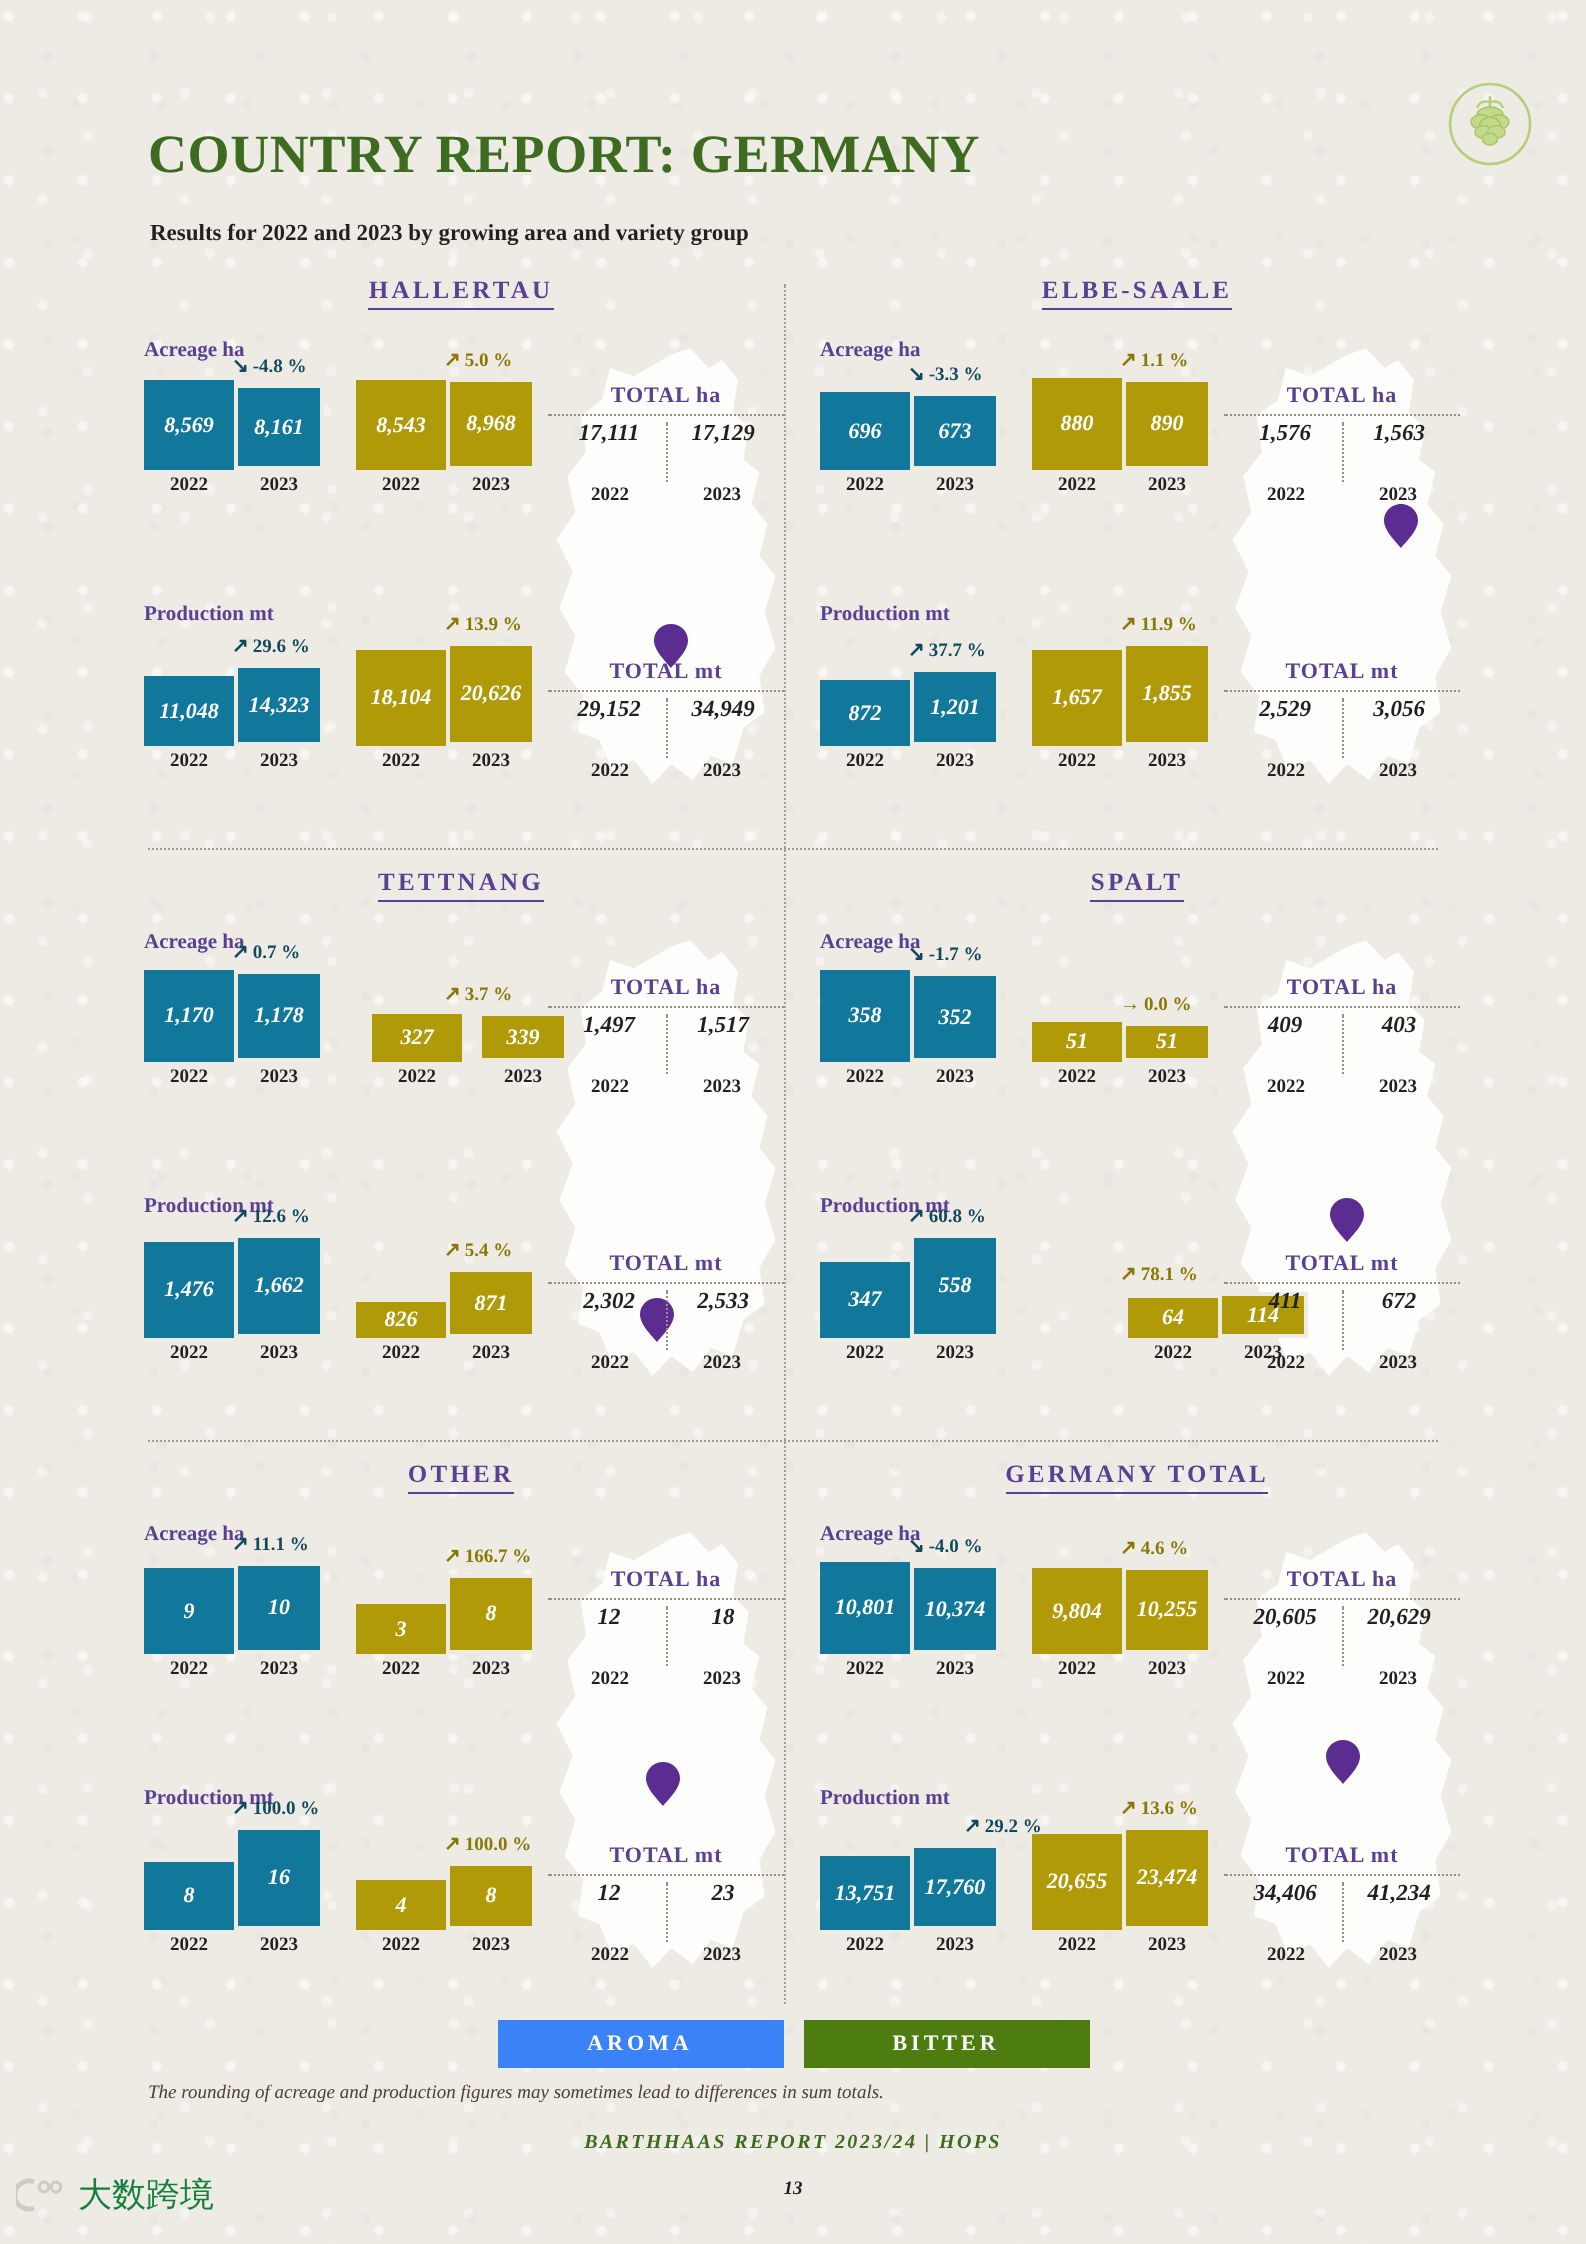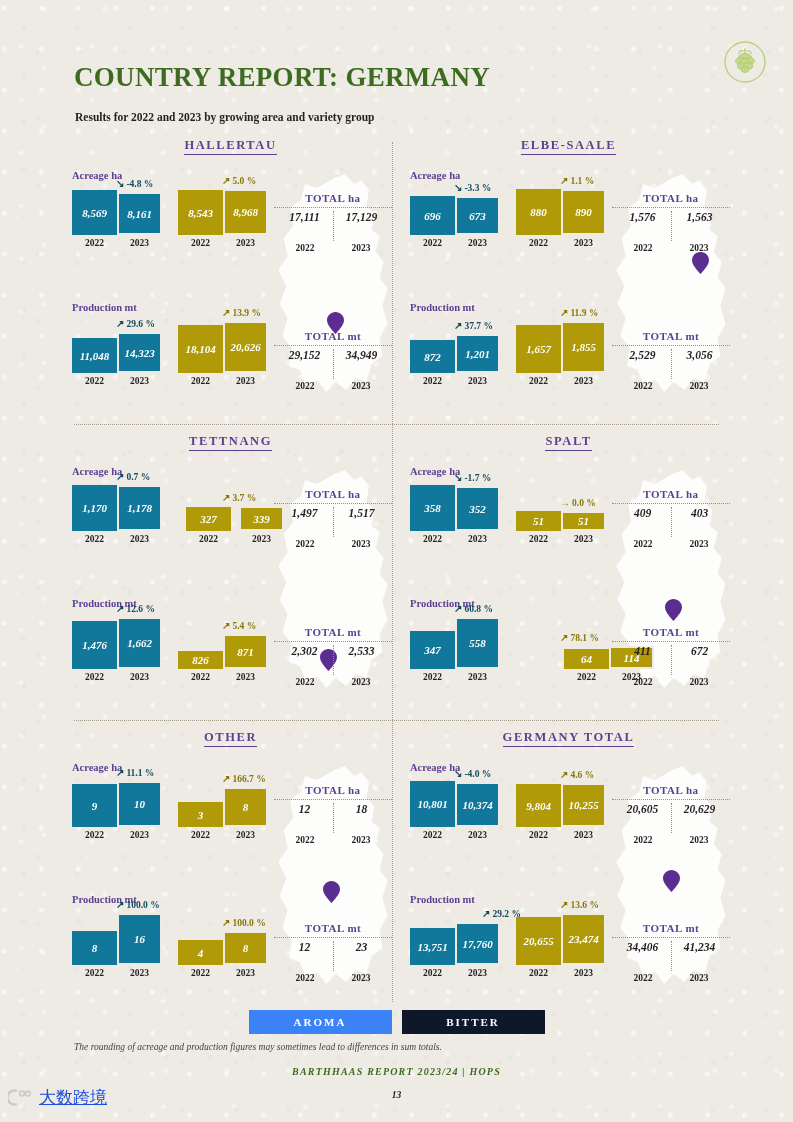--- a/index.html
+++ b/index.html
@@ -115,37 +115,37 @@
   .hdiv{position:absolute;border-top:1.5px dotted #a79b8b;}
   .vdiv{position:absolute;border-left:1.5px dotted #a79b8b;}
 
   
   .legend{position:absolute;left:0;top:1010px;width:793px;display:flex;justify-content:center;gap:10px;}
   .legend-item{
     width:143px;height:24px;display:flex;align-items:center;justify-content:center;
     color:#fff;font-size:11px;font-weight:bold;letter-spacing:2px;
   }
   .legend-item.aroma{background:#3b82f6;}
-  .legend-item.bitter{background:#0f172a;}
+  .legend-item.bitter{background:#4d7c0f;}
   .note{
     position:absolute;left:74px;top:1042px;
     font-size:9.5px;font-style:italic;color:#4a4036;
   }
   .footer{
     position:absolute;left:0;top:1066px;width:793px;text-align:center;
     font-size:10px;font-weight:bold;font-style:italic;color:#3d6b1f;letter-spacing:1.2px;
   }
   .pageno{
     position:absolute;left:0;top:1090px;width:793px;text-align:center;
     font-size:9.5px;font-style:italic;font-weight:bold;color:#231f20;
   }
   .watermark{
     position:absolute;left:8px;top:1086px;
-    font-size:17px;color:#1d4ed8;font-family:"DejaVu Sans", sans-serif;
-    display:flex;align-items:center;gap:5px;z-index:3;text-decoration:underline;
+    font-size:17px;color:#15803d;font-family:"DejaVu Sans", sans-serif;
+    display:flex;align-items:center;gap:5px;z-index:3;
   }
 </style>
 </head>
 <body>
 
 <div class="paper-texture"></div>
 
 <div class="page">
 
   <div class="logo">

